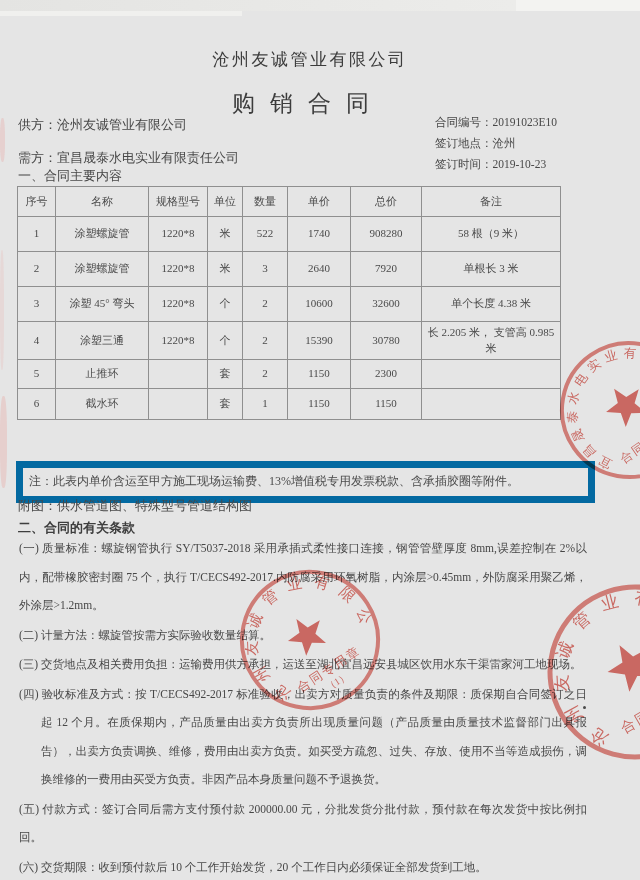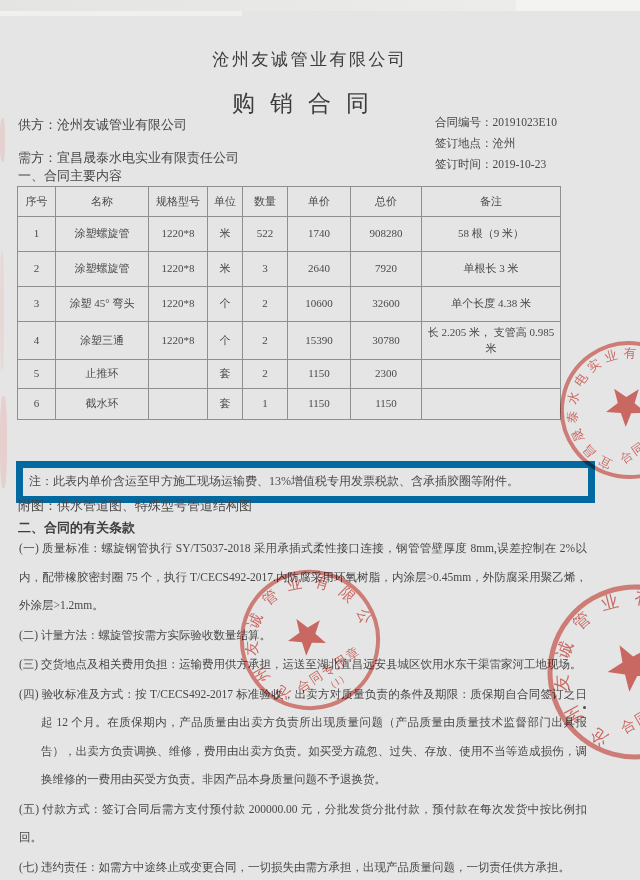--- a/index.html
+++ b/index.html
@@ -171,20 +171,21 @@
 
   <div class="line attachment-line">附图：供水管道图、特殊型号管道结构图</div>
   <div class="line sec2-heading">二、合同的有关条款</div>
 
   <div class="clauses">
     <p>(一) 质量标准：螺旋钢管执行 SY/T5037-2018 采用承插式柔性接口连接，钢管管壁厚度 8mm,误差控制在 2%以内，配带橡胶密封圈 75 个，执行 T/CECS492-2017.内防腐采用环氧树脂，内涂层&gt;0.45mm，外防腐采用聚乙烯，外涂层&gt;1.2mm。</p>
     <p>(二) 计量方法：螺旋管按需方实际验收数量结算。</p>
     <p>(三) 交货地点及相关费用负担：运输费用供方承担，运送至湖北宜昌远安县城区饮用水东干渠雷家河工地现场。</p>
     <p class="hang">(四) 验收标准及方式：按 T/CECS492-2017 标准验收，出卖方对质量负责的条件及期限：质保期自合同签订之日起 12 个月。在质保期内，产品质量由出卖方负责所出现质量问题（产品质量由质量技术监督部门出具报告），出卖方负责调换、维修，费用由出卖方负责。如买受方疏忽、过失、存放、使用不当等造成损伤，调换维修的一费用由买受方负责。非因产品本身质量问题不予退换货。</p>
     <p>(五) 付款方式：签订合同后需方支付预付款 200000.00 元，分批发货分批付款，预付款在每次发货中按比例扣回。</p>
+    <p>(六) 交货期限：收到预付款后 10 个工作开始发货，20 个工作日内必须保证全部发货到工地。</p>
     <p>(七) 违约责任：如需方中途终止或变更合同，一切损失由需方承担，出现产品质量问题，一切责任供方承担。</p>
   </div>
 
   <svg class="stamp stamp-a" width="150" height="150" viewBox="0 0 150 150">
     <circle cx="75" cy="75" r="67" fill="none" stroke="#d84d43" stroke-width="4" stroke-opacity="0.85"></circle>
     <path id="arcA" d="M 34,109 A 53,53 0 1 1 116,109" fill="none"></path>
     <text font-size="12.5" letter-spacing="5.5">
       <textPath href="#arcA" startOffset="2">宜昌晟泰水电实业有限责任公司</textPath>
     </text>
     <polygon transform="translate(75,70) scale(1.05)" points="0,-20 4.9,-6.8 19,-6.2 8,2.6 11.8,16.2 0,8.4 -11.8,16.2 -8,2.6 -19,-6.2 -4.9,-6.8" fill="#d84d43"></polygon>

